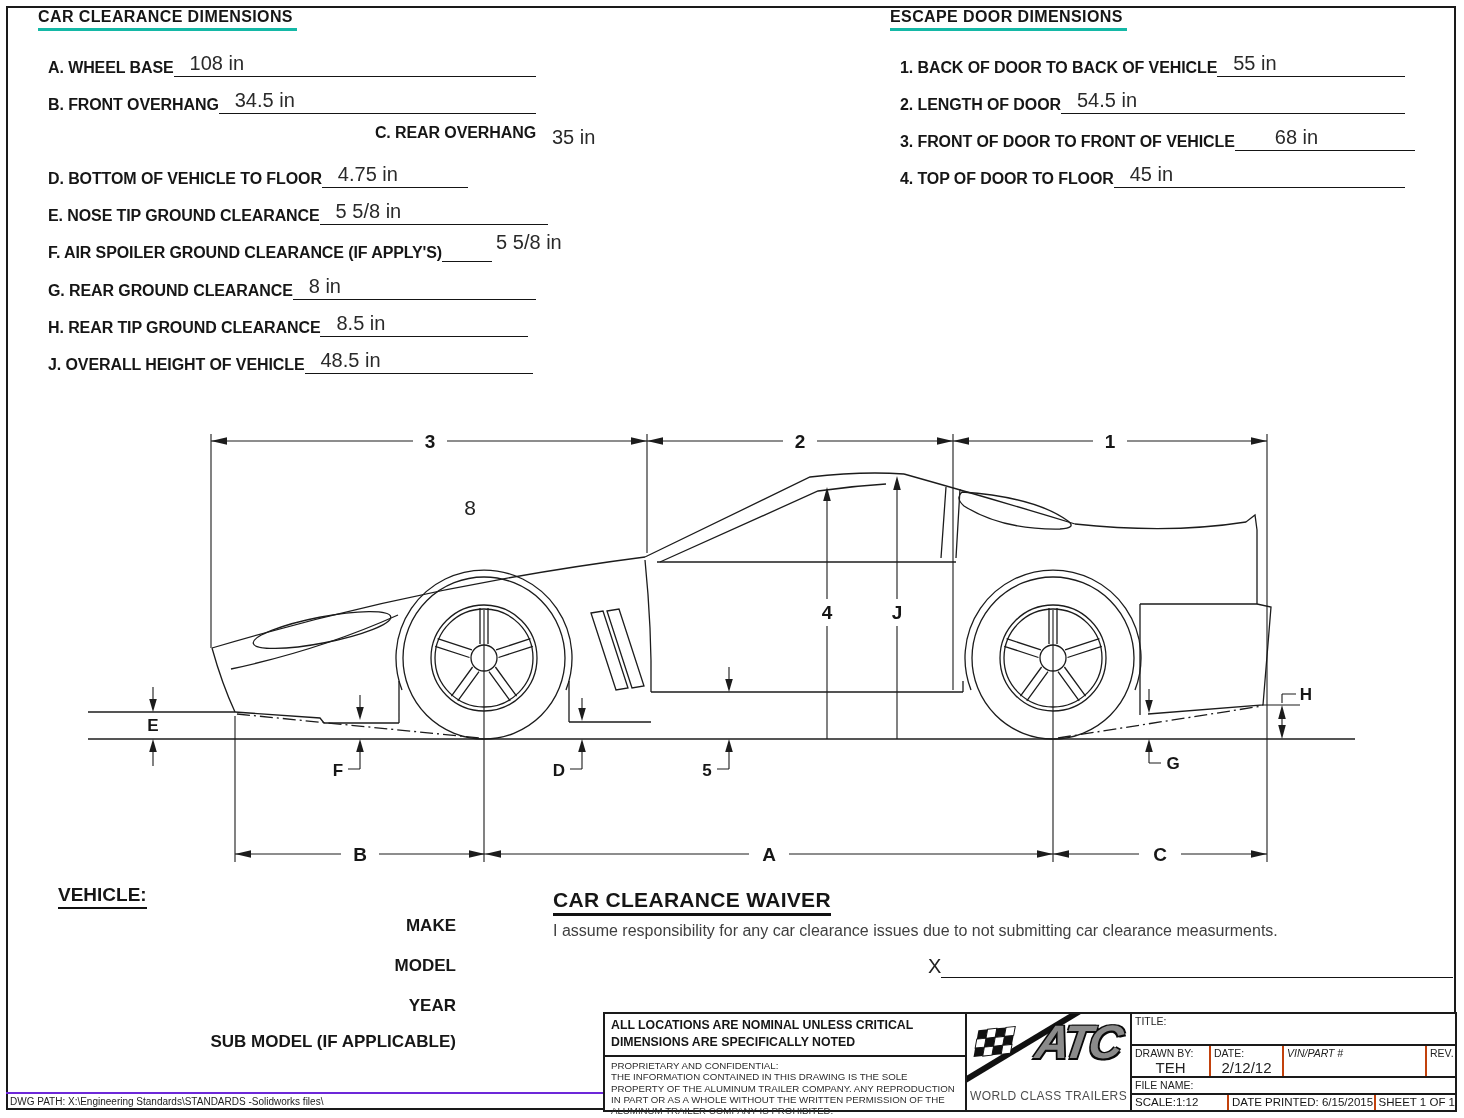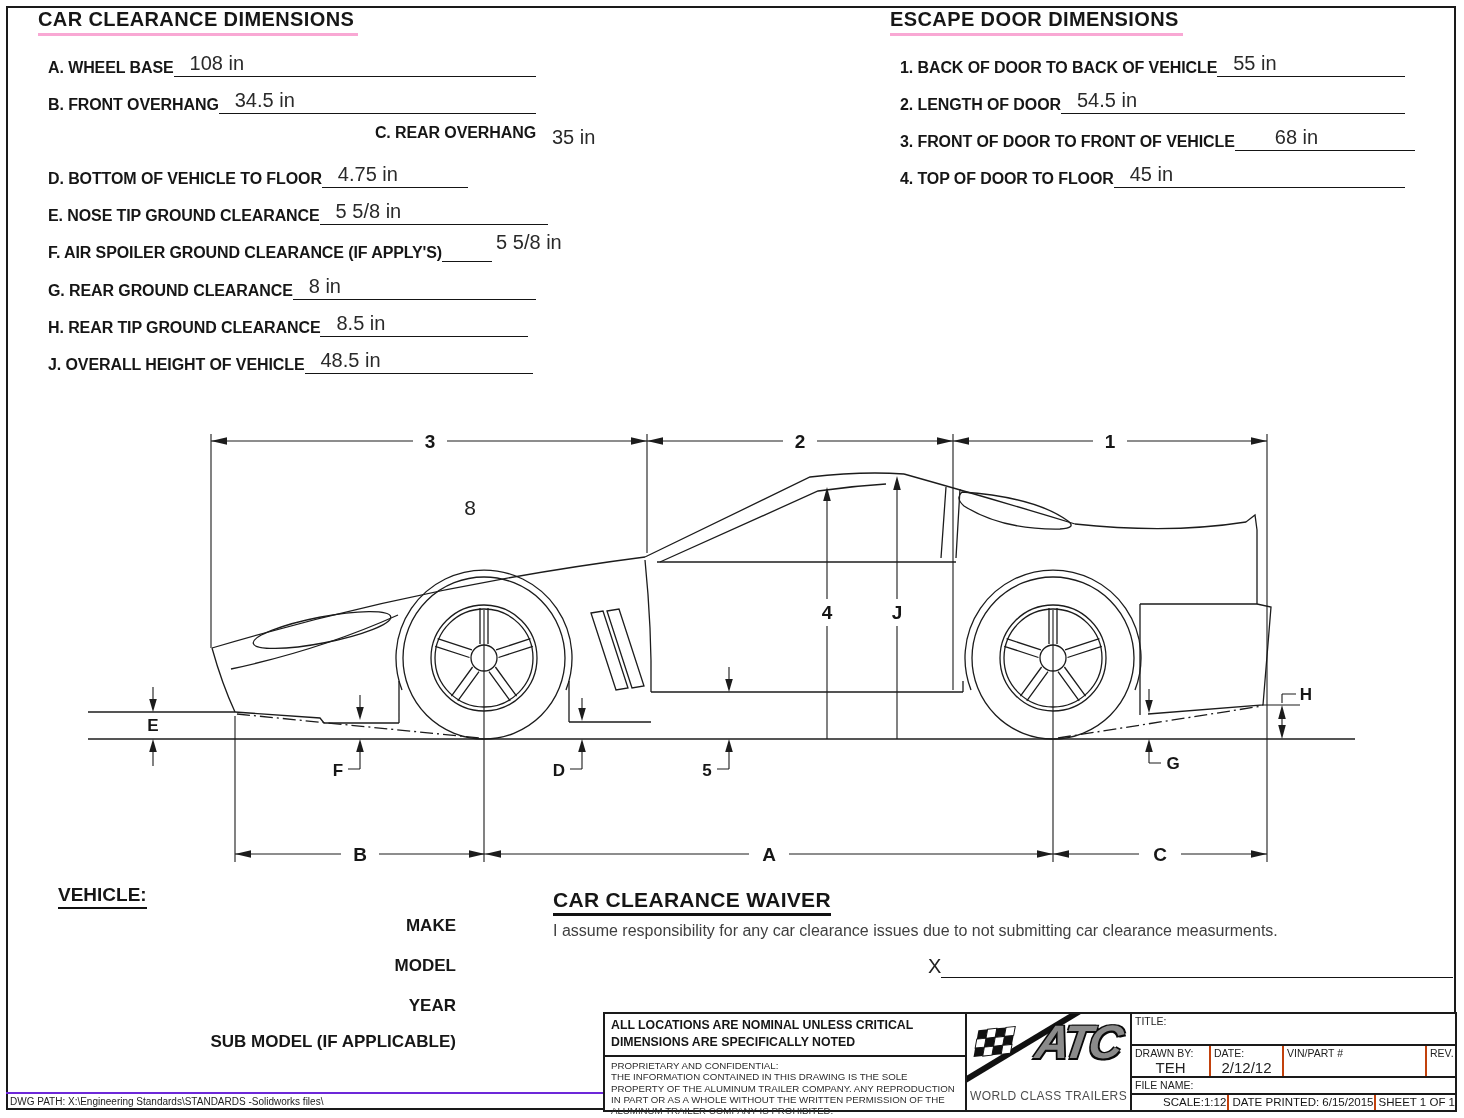--- a/index.html
+++ b/index.html
@@ -2,21 +2,21 @@
 <html><head>
 <meta charset="utf-8">
 <style>
   * { margin:0; padding:0; box-sizing:border-box; }
   html,body { width:1464px; height:1118px; background:#ffffff; font-family:"Liberation Sans", sans-serif; color:#161616; overflow:hidden; }
   .page { position:relative; width:1464px; height:1118px; background:#fff; }
   .frame { position:absolute; left:6px; top:6px; width:1450px; height:1104px; border:2px solid #1a1a1a; }
 
   
   .dimlist { position:absolute; }
-  .dimlist h2 { font-size:20px; font-weight:bold; letter-spacing:.4px; border-bottom:3px solid #f9a8d4; display:inline-block; padding:0 4px 2px 0; }
+  .dimlist h2 { font-size:16px; font-weight:bold; letter-spacing:.4px; border-bottom:3px solid #14b8a6; display:inline-block; padding:0 4px 2px 0; }
   .dl-row { position:absolute; left:10px; display:flex; align-items:flex-end; height:27px; }
   .dl-label { font-size:16px; font-weight:bold; white-space:nowrap; letter-spacing:-0.1px; }
   .dl-fill { flex:1; position:relative; border-bottom:1.8px solid #151515; height:100%; }
   .dl-fill.short { flex:0 0 50px; }
   .dl-val { position:absolute; left:16px; bottom:1px; font-size:20px; font-weight:normal; color:#2a2a2a; white-space:nowrap; }
   .dl-fill.short .dl-val { left:54px; bottom:7px; }
 
   
   .veh { position:absolute; left:58px; top:884px; width:400px; }
   .veh h3 { font-size:19px; font-weight:bold; border-bottom:2.5px solid #111; display:inline-block; padding-bottom:1px; }
@@ -49,22 +49,22 @@
   .tbr-row { display:flex; border-bottom:2px solid #1a1a1a; }
   .tbr-row:last-child { border-bottom:none; }
   .tbr-cell { border-right:2px solid #c2410c; position:relative; }
   .tbr-cell:last-child { border-right:none; }
   .tb-lab { font-size:10.5px; color:#222; padding:1px 0 0 3px; display:block; }
   .tb-val { display:block; text-align:center; font-size:15px; color:#222; margin-top:0px; }
   .row-title { height:32px; }
   .row-meta { height:32px; }
   .row-file { height:17px; }
   .row-scale { flex:1; }
-  .cell-drawn { width:79px; } .cell-date { width:73px; } .cell-vin { width:143px; } .cell-rev { flex:1; }
-  .cell-scale { width:104px;margin-left:28px; } .cell-printed { width:157px; } .cell-sheet { flex:1; }
+  .cell-drawn { width:79px; } .cell-date { width:73px; } .cell-vin { width:143px;font-style:italic; } .cell-rev { flex:1; }
+  .cell-scale { width:104px; } .cell-printed { width:157px; } .cell-sheet { flex:1; }
   .small-val { font-size:11.5px; padding:1px 0 0 3px; display:block; white-space:nowrap; }
 
   svg text { font-family:"Liberation Sans", sans-serif; }
   .dim-txt { font-size:19px; font-weight:bold; fill:#161616; text-anchor:middle; }
   .dim-txt-sm { font-size:17px; font-weight:bold; fill:#161616; text-anchor:middle; }
   .ref-txt { font-size:21px; fill:#222; text-anchor:middle; }
 </style>
 </head>
 <body>
 

